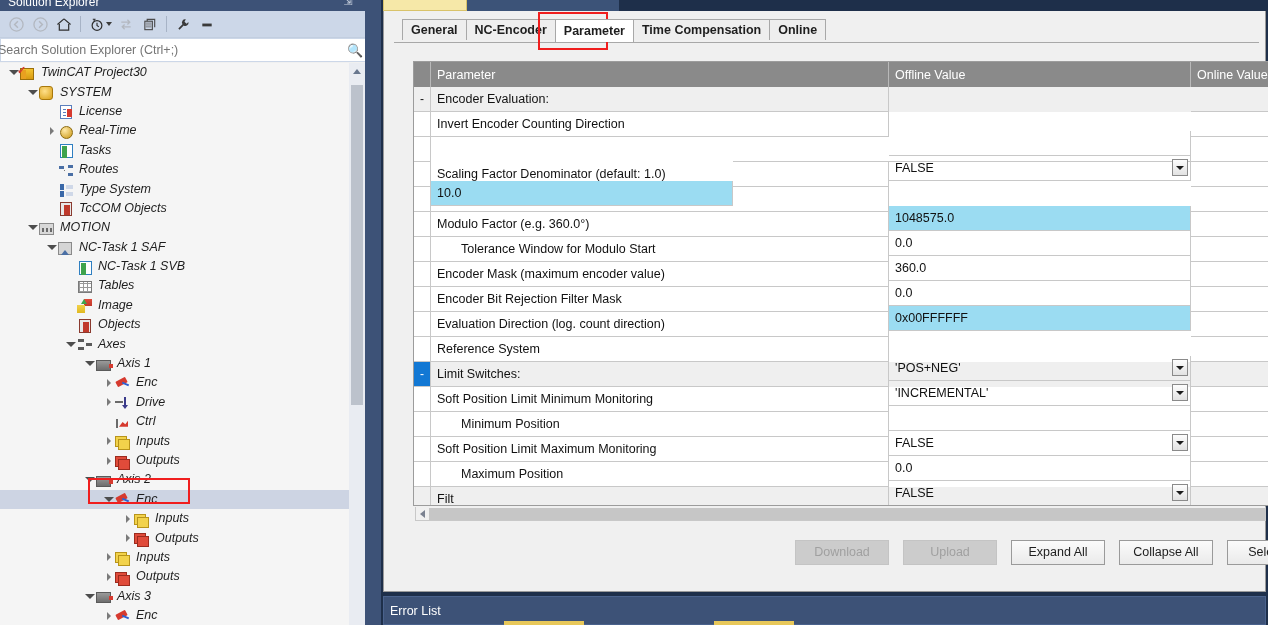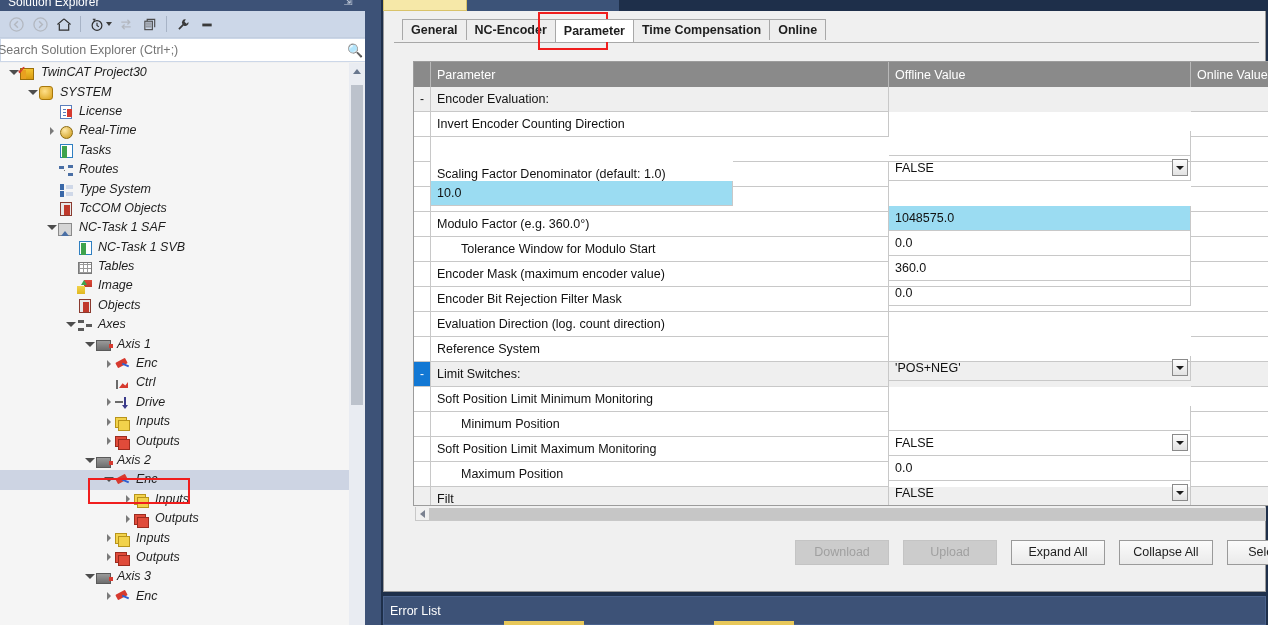--- a/index.html
+++ b/index.html
@@ -411,20 +411,30 @@
       </div>
       <div class="tree-row">
         <span style="display: inline-block; flex: 0 0 45px;"></span>
         <span class="tw"></span>
         <span class="ico">
           <span class="ic-tccom" style="position: absolute; left: 0px; top: 1px;"></span>
         </span>
         <span class="tlabel">TcCOM Objects</span>
       </div>
       <div class="tree-row">
+        <span style="display: inline-block; flex: 0 0 26px;"></span>
+        <span class="tw">
+          <i class="tw-col" style="border-left: 5px solid transparent; border-right: 5px solid transparent; border-top: 5px solid rgb(77, 77, 77);"></i>
+        </span>
+        <span class="ico">
+          <span class="ic-motion" style="position: absolute; left: 0px; top: 1px;"></span>
+        </span>
+        <span class="tlabel">MOTION</span>
+      </div>
+      <div class="tree-row">
         <span style="display: inline-block; flex: 0 0 45px;"></span>
         <span class="tw">
           <i class="tw-col" style="border-left: 5px solid transparent; border-right: 5px solid transparent; border-top: 5px solid rgb(77, 77, 77);"></i>
         </span>
         <span class="ico">
           <span class="ic-saf" style="position: absolute; left: 0px; top: 1px;"></span>
         </span>
         <span class="tlabel">NC-Task 1 SAF</span>
       </div>
       <div class="tree-row">
@@ -484,35 +494,35 @@
         <span class="tw">
           <i class="tw-c"></i>
         </span>
         <span class="ico">
           <span class="ic-enc" style="position: absolute; left: 0px; top: 1px;"></span>
         </span>
         <span class="tlabel">Enc</span>
       </div>
       <div class="tree-row">
         <span style="display: inline-block; flex: 0 0 102px;"></span>
+        <span class="tw">
+          <i class="tw-c"></i>
+        </span>
+        <span class="ico">
+          <span class="ic-drive" style="position: absolute; left: 0px; top: 1px;"></span>
+        </span>
+        <span class="tlabel">Drive</span>
+      </div>
+      <div class="tree-row">
+        <span style="display: inline-block; flex: 0 0 102px;"></span>
         <span class="tw"></span>
         <span class="ico">
           <span class="ic-ctrl" style="position: absolute; left: 0px; top: 1px;"></span>
         </span>
         <span class="tlabel">Ctrl</span>
-      </div>
-      <div class="tree-row">
-        <span style="display: inline-block; flex: 0 0 102px;"></span>
-        <span class="tw">
-          <i class="tw-c"></i>
-        </span>
-        <span class="ico">
-          <span class="ic-drive" style="position: absolute; left: 0px; top: 1px;"></span>
-        </span>
-        <span class="tlabel">Drive</span>
       </div>
       <div class="tree-row">
         <span style="display: inline-block; flex: 0 0 102px;"></span>
         <span class="tw">
           <i class="tw-c"></i>
         </span>
         <span class="ico">
           <span class="ic-in" style="position: absolute; left: 0px; top: 1px;"></span>
         </span>
         <span class="tlabel">Inputs</span>
@@ -708,20 +718,23 @@
             <div class="gc gc-0"></div>
             <div class="gc gc-1 indent">Tolerance Window for Modulo Start</div>
             <div class="gc gc-2">
               <span>0.0</span>
             </div>
             <div class="gc gc-3"></div>
           </div>
           <div class="grow">
             <div class="gc gc-0"></div>
             <div class="gc gc-1">Encoder Mask (maximum encoder value)</div>
+            <div class="gc gc-2 hl">
+              <span>0x00FFFFFF</span>
+            </div>
             <div class="gc gc-3"></div>
           </div>
           <div class="grow">
             <div class="gc gc-0"></div>
             <div class="gc gc-1">Encoder Bit Rejection Filter Mask</div>
             <div class="gc gc-3"></div>
           </div>
           <div class="grow">
             <div class="gc gc-0"></div>
             <div class="gc gc-1">Evaluation Direction (log. count direction)</div>
@@ -729,20 +742,26 @@
               <span>'POS+NEG'</span>
               <span class="dropdown-btn">
                 <i></i>
               </span>
             </div>
             <div class="gc gc-3"></div>
           </div>
           <div class="grow">
             <div class="gc gc-0"></div>
             <div class="gc gc-1">Reference System</div>
+            <div class="gc gc-2">
+              <span>'INCREMENTAL'</span>
+              <span class="dropdown-btn">
+                <i></i>
+              </span>
+            </div>
             <div class="gc gc-3"></div>
           </div>
           <div class="grow section">
             <div class="gc gc-0 sel">-</div>
             <div class="gc gc-1">Limit Switches:</div>
             <div class="gc gc-2">
               <span></span>
             </div>
             <div class="gc gc-3"></div>
           </div>

